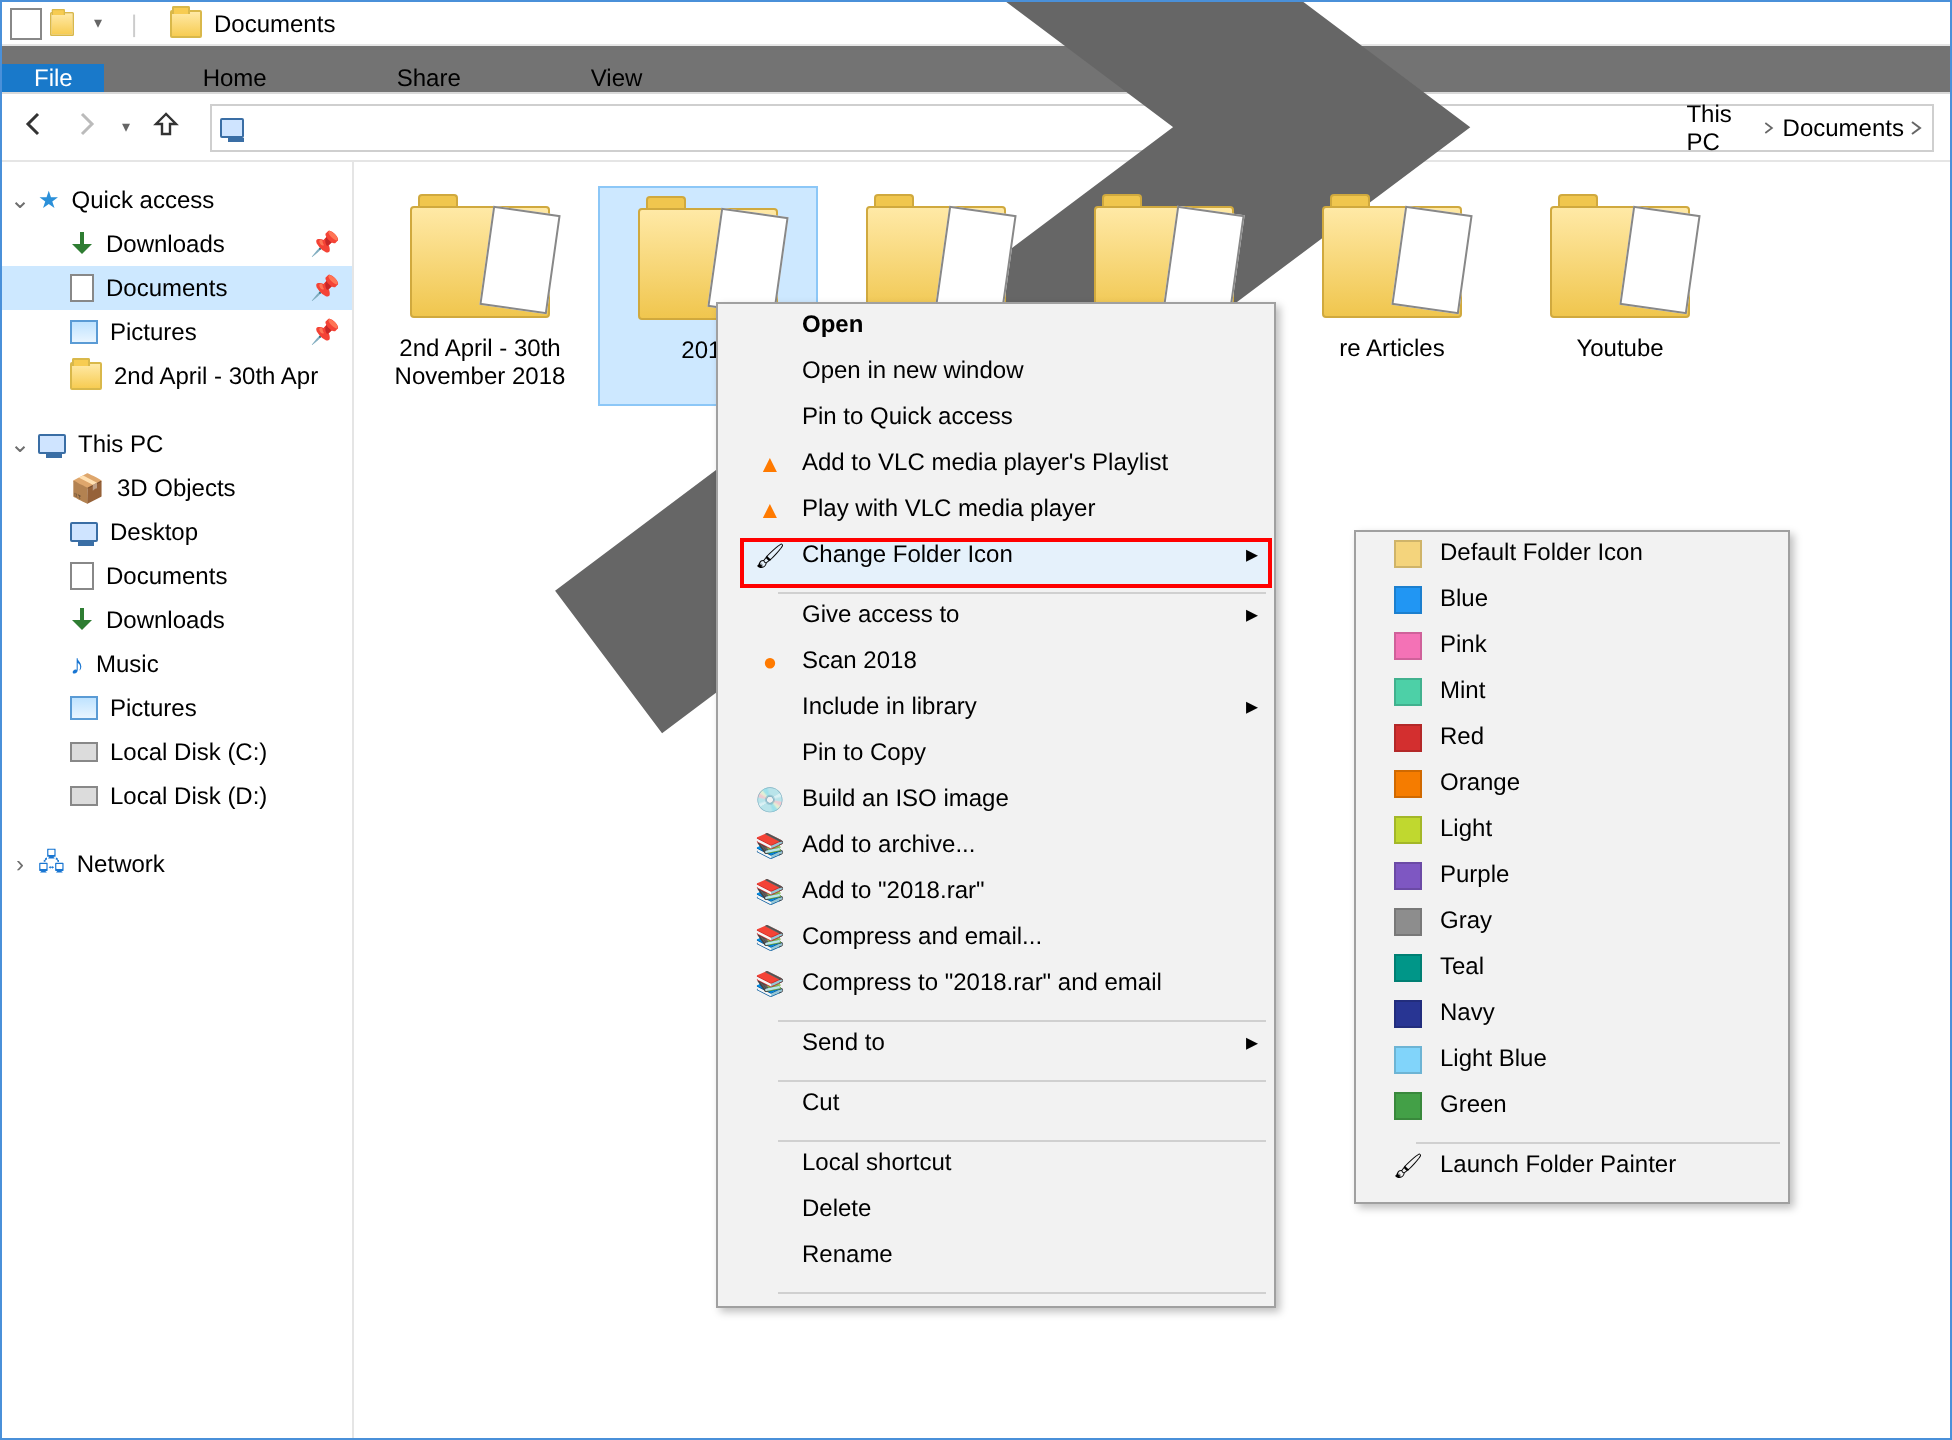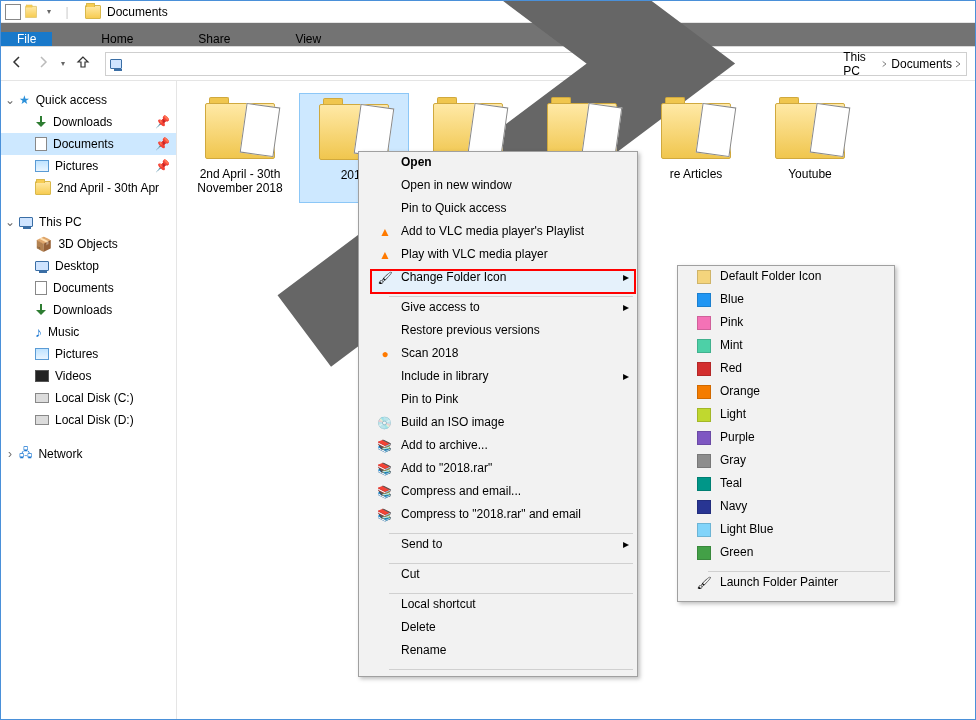--- a/index.html
+++ b/index.html
@@ -191,24 +191,20 @@
           </div>
           <div class="nav-item child">
             <span class="ic-music">♪</span>
             <span>Music</span>
           </div>
           <div class="nav-item child">
             <span class="ic-pic"></span>
             <span>Pictures</span>
           </div>
           <div class="nav-item child">
-            <span class="ic-vid"></span>
-            <span>Videos</span>
-          </div>
-          <div class="nav-item child">
             <span class="ic-drive"></span>
             <span>Local Disk (C:)</span>
           </div>
           <div class="nav-item child">
             <span class="ic-drive"></span>
             <span>Local Disk (D:)</span>
           </div>
         </div>
     </div>
     <div class="nav-section">
@@ -294,32 +290,29 @@
       <span class="ic">🖌</span>
       <span>Change Folder Icon</span>
       <span class="arrow">▸</span>
     </div>
   <hr>
   <div class="row">
       <span>Give access to</span>
       <span class="arrow">▸</span>
     </div>
   <div class="row">
-      <span>Restore previous versions</span>
-    </div>
-  <div class="row">
       <span class="ic" style="color:#ff7a00;">●</span>
       <span>Scan 2018</span>
     </div>
   <div class="row">
       <span>Include in library</span>
       <span class="arrow">▸</span>
     </div>
   <div class="row">
-      <span>Pin to Pink</span>
+      <span>Pin to Copy</span>
     </div>
   <div class="row">
       <span class="ic">💿</span>
       <span>Build an ISO image</span>
     </div>
   <div class="row">
       <span class="ic">📚</span>
       <span>Add to archive...</span>
     </div>
   <div class="row">

